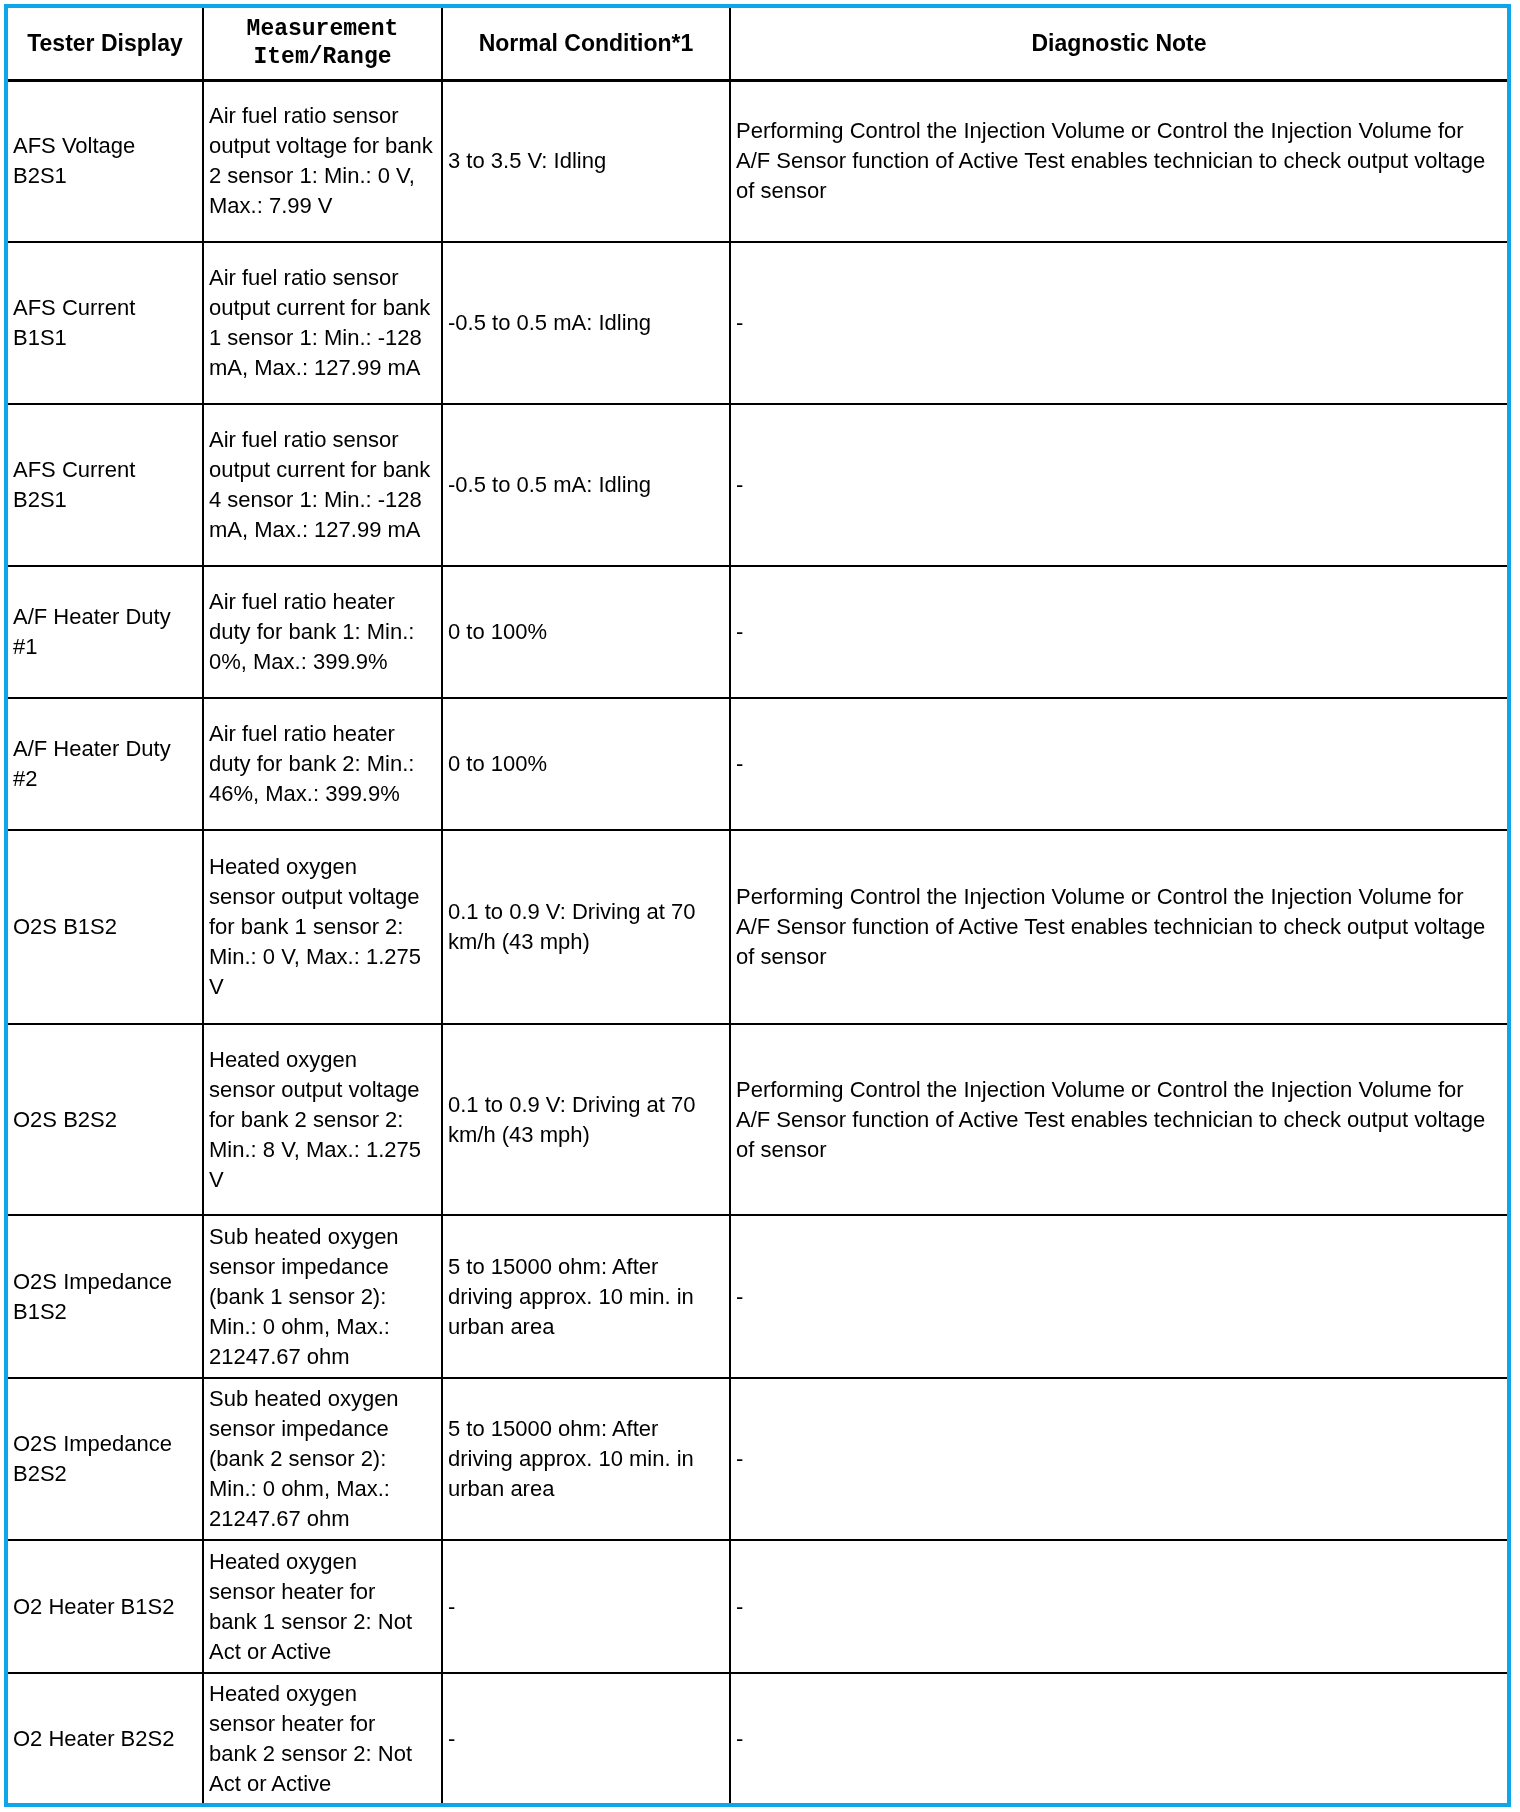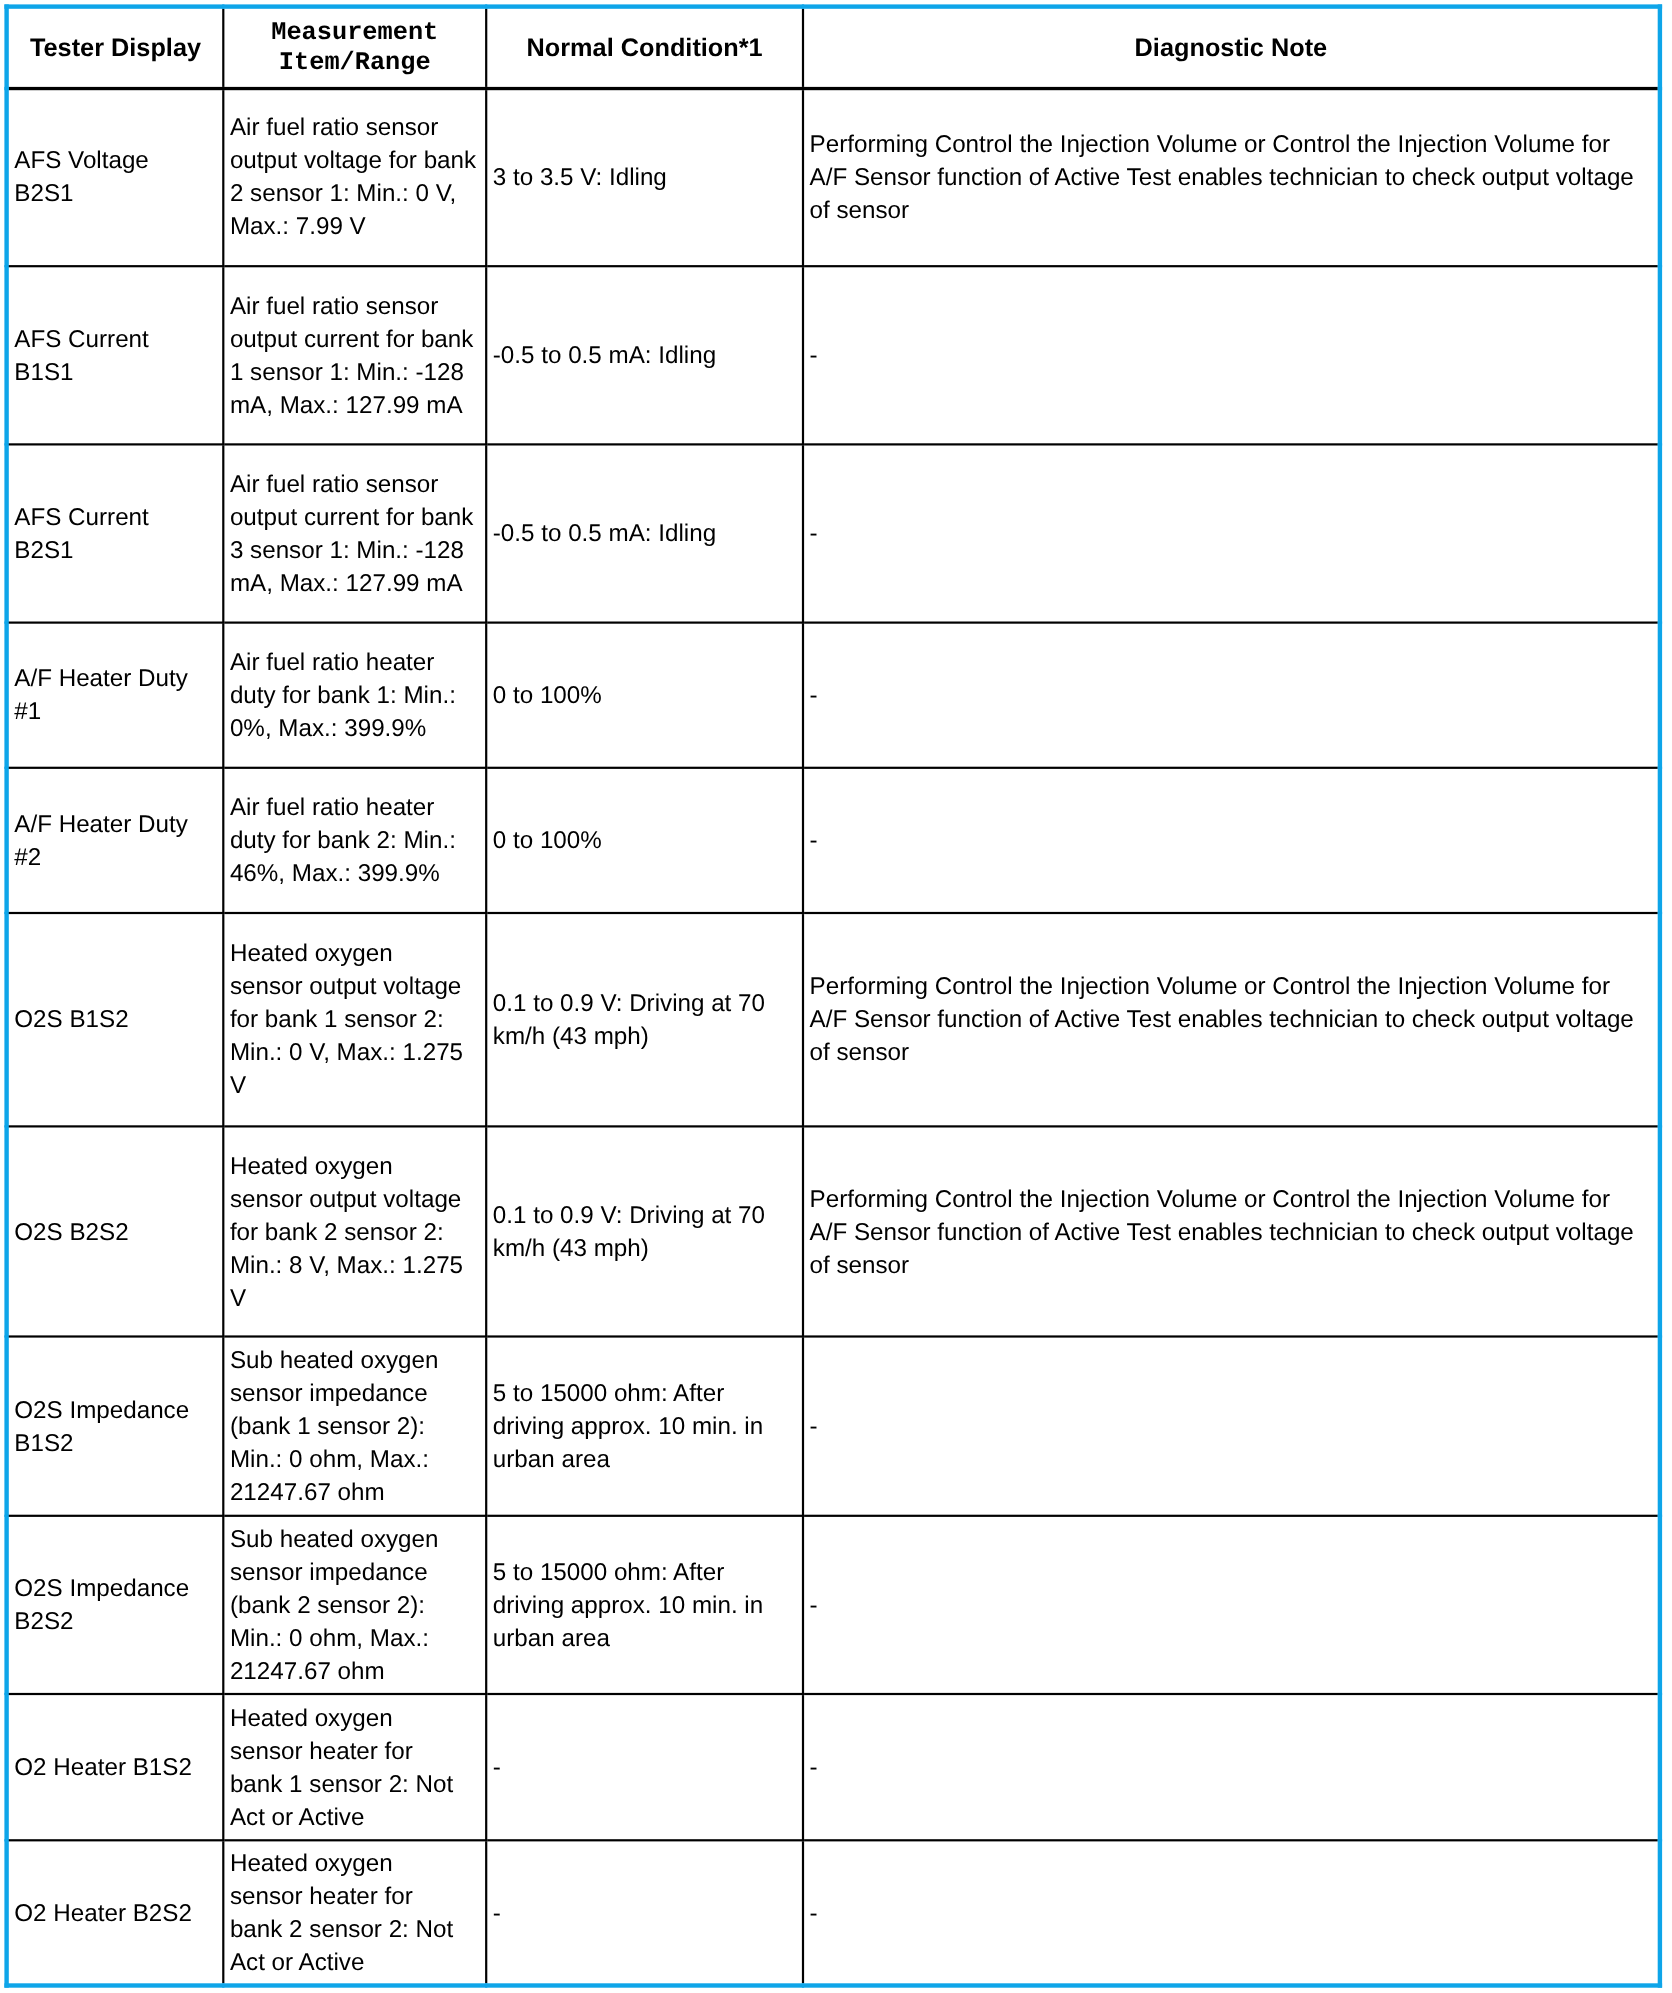--- a/index.html
+++ b/index.html
@@ -79,21 +79,21 @@
       <td>Performing Control the Injection Volume or Control the Injection Volume for A/F Sensor function of Active Test enables technician to check output voltage of sensor</td>
     </tr>
     <tr style="height:162px">
       <td class="tester" style="padding-right:40px">AFS Current B1S1</td>
       <td>Air fuel ratio sensor output current for bank 1 sensor 1: Min.: -128 mA, Max.: 127.99 mA</td>
       <td>-0.5 to 0.5 mA: Idling</td>
       <td class="center">-</td>
     </tr>
     <tr style="height:162px">
       <td class="tester" style="padding-right:40px">AFS Current B2S1</td>
-      <td>Air fuel ratio sensor output current for bank 3 sensor 1: Min.: -128 mA, Max.: 127.99 mA</td>
+      <td>Air fuel ratio sensor output current for bank 4 sensor 1: Min.: -128 mA, Max.: 127.99 mA</td>
       <td>-0.5 to 0.5 mA: Idling</td>
       <td class="center">-</td>
     </tr>
     <tr style="height:132px">
       <td class="tester">A/F Heater Duty #1</td>
       <td>Air fuel ratio heater duty for bank 1: Min.: 0%, Max.: 399.9%</td>
       <td>0 to 100%</td>
       <td class="center">-</td>
     </tr>
     <tr style="height:132px">

